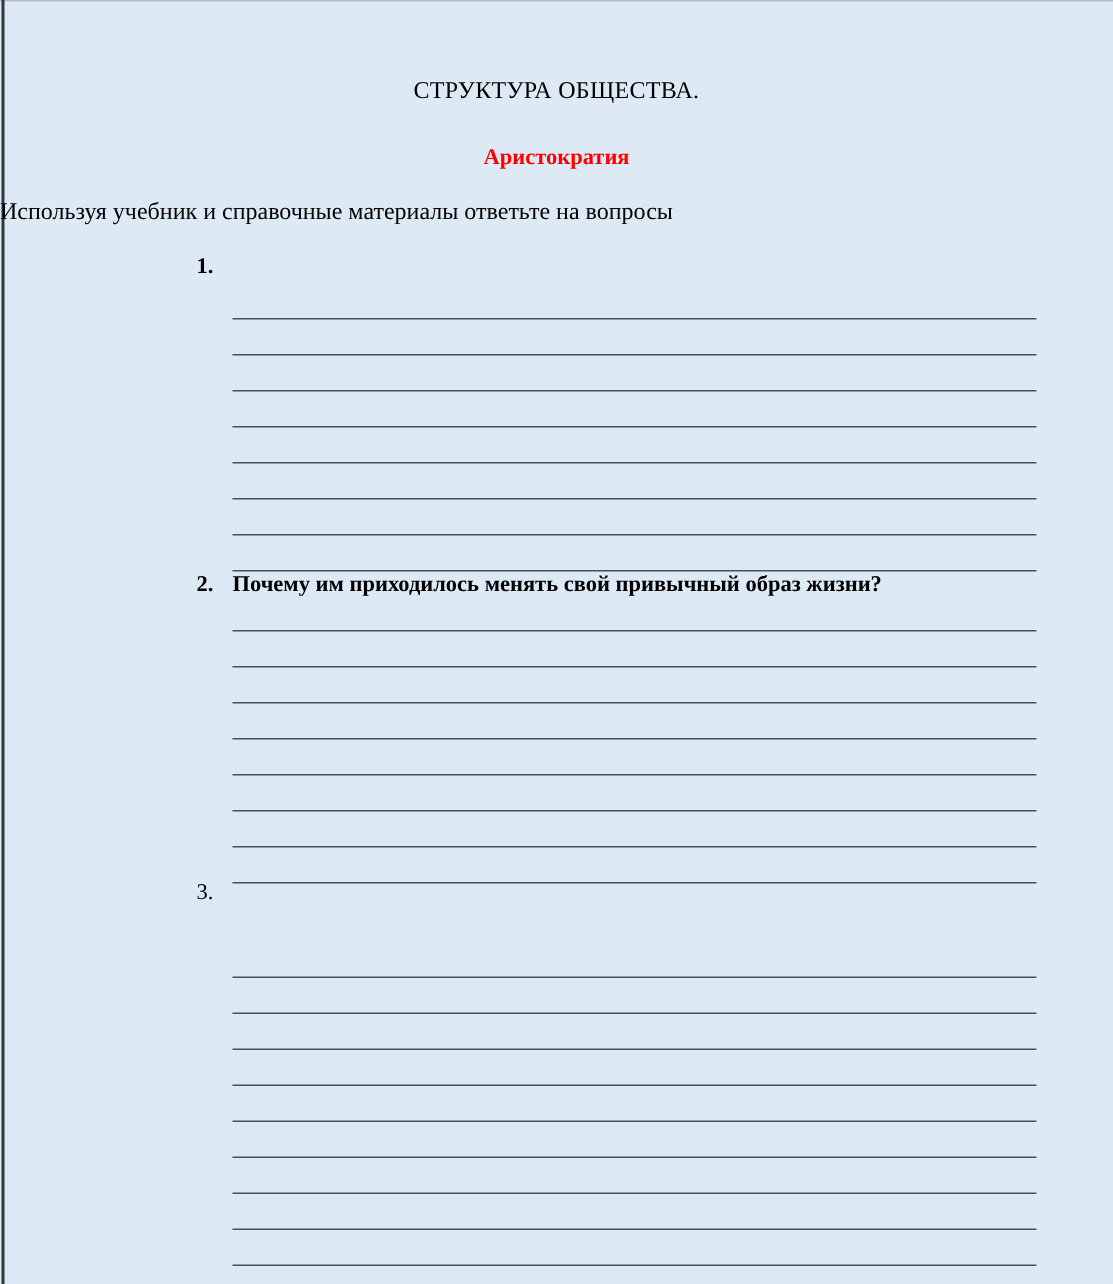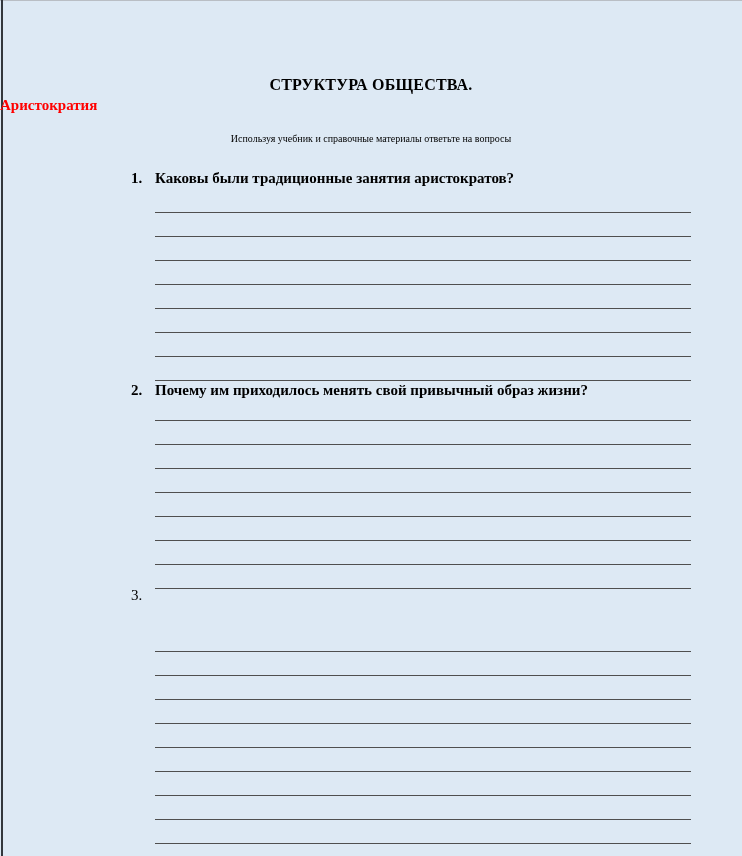--- a/index.html
+++ b/index.html
@@ -24,45 +24,45 @@
   }
   .page-left-edge {
     position: absolute;
     top: 0; left: 1px;
     width: 2px;
     height: 856px;
     background: #33373c;
   }
   .doc-title {
     position: absolute;
-    top: 76px;
+    top: 52px;
     left: 0;
     width: 742px;
     text-align: center;
     font-size: 16px;
-    font-weight: bold;
+    font-weight: normal;
     letter-spacing: 0.2px;
   }
   .doc-subtitle {
     position: absolute;
     top: 97px;
     left: 0;
     width: 742px;
-    text-align: left;
+    text-align: center;
     font-size: 15px;
     font-weight: bold;
     color: #ff0000;
   }
   .doc-instruction {
     position: absolute;
     top: 133px;
     left: 0;
     width: 742px;
-    text-align: center;
-    font-size: 10px;
+    text-align: left;
+    font-size: 16px;
   }
   .question {
     position: absolute;
     left: 0;
     width: 742px;
     display: flex;
     align-items: flex-start;
     padding-left: 131px;
     box-sizing: border-box;
     font-size: 15px;
@@ -103,21 +103,20 @@
 <div class="page-left-edge"></div>
 
 <div class="doc-title">СТРУКТУРА ОБЩЕСТВА.</div>
 
 <div class="doc-subtitle">Аристократия</div>
 
 <div class="doc-instruction">Используя учебник и справочные материалы ответьте на вопросы</div>
 
 <div class="question q1">
   <span class="q-number">1.</span>
-  <span class="q-text">Каковы были традиционные  занятия аристократов?</span>
 </div>
 <div class="answer-lines lines-1">
     <div class="answer-line"></div>
     <div class="answer-line"></div>
     <div class="answer-line"></div>
     <div class="answer-line"></div>
     <div class="answer-line"></div>
     <div class="answer-line"></div>
     <div class="answer-line"></div>
     <div class="answer-line"></div>

